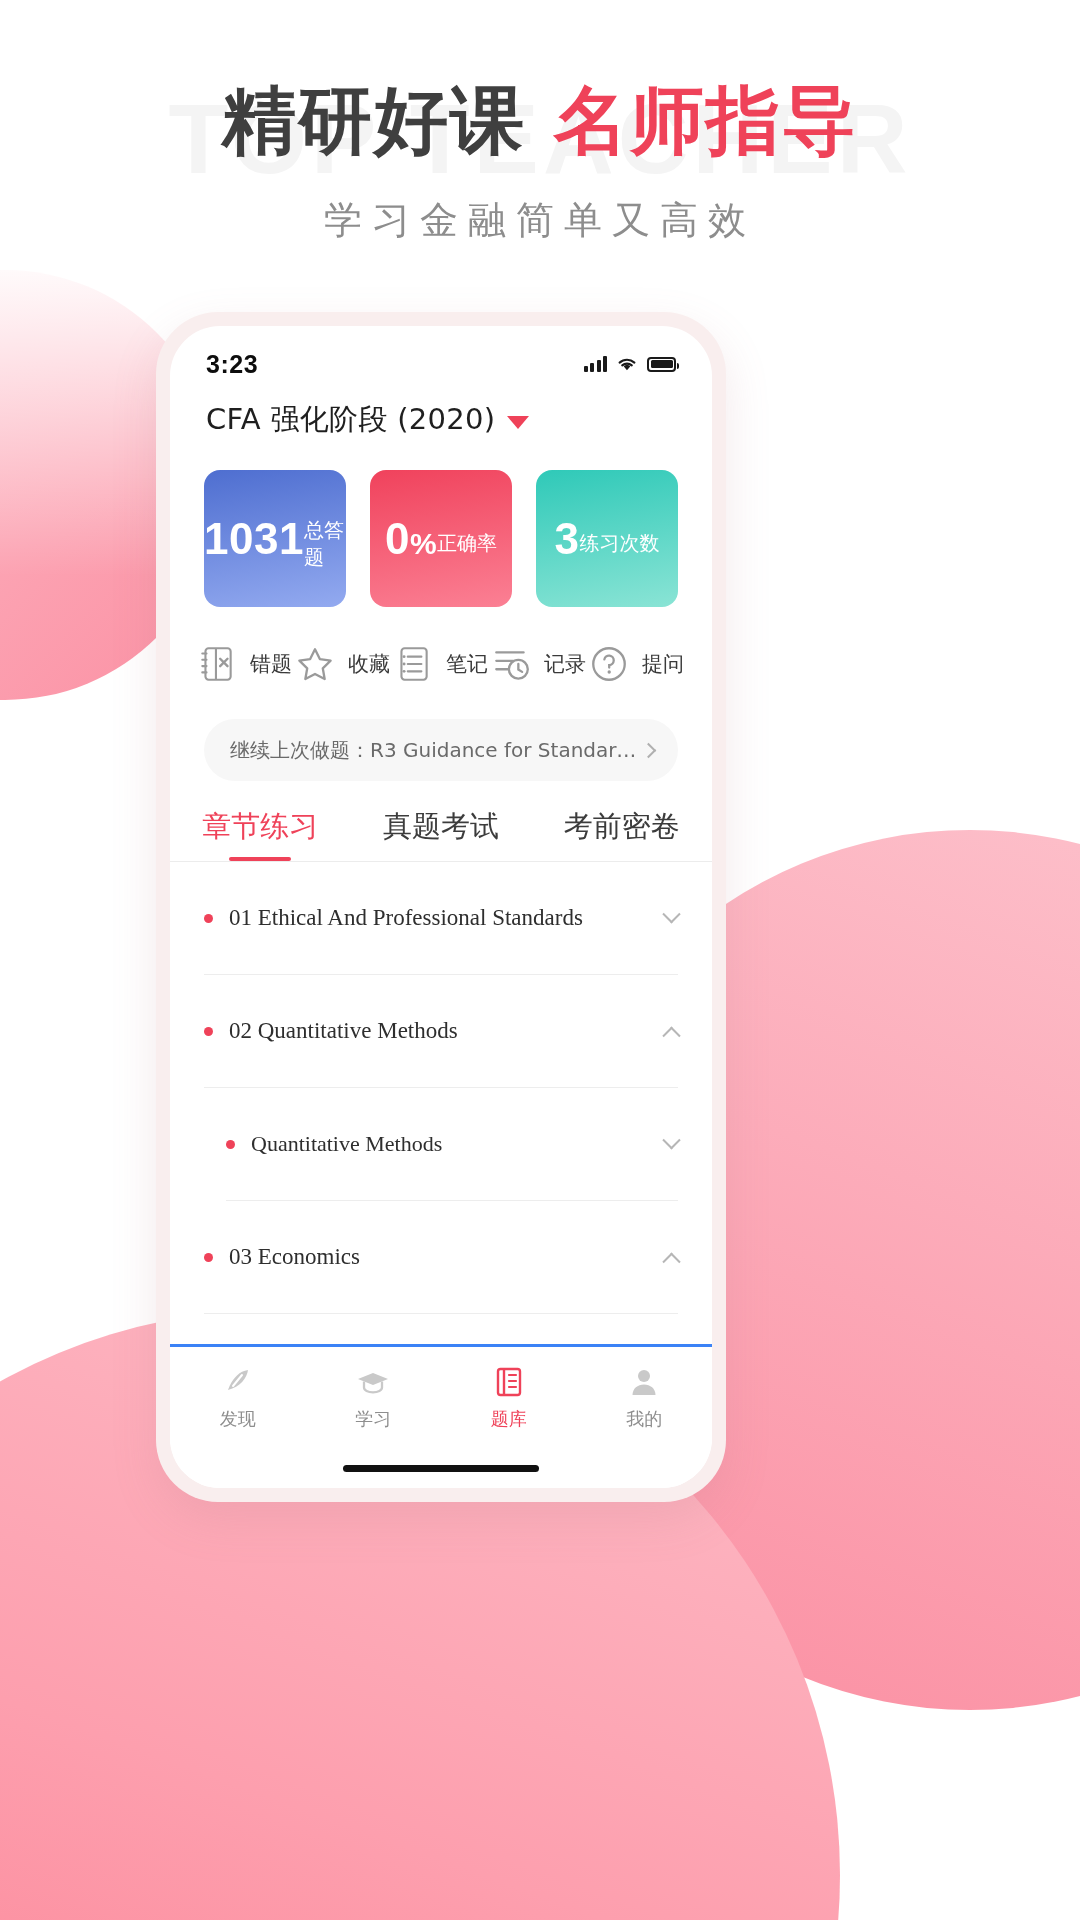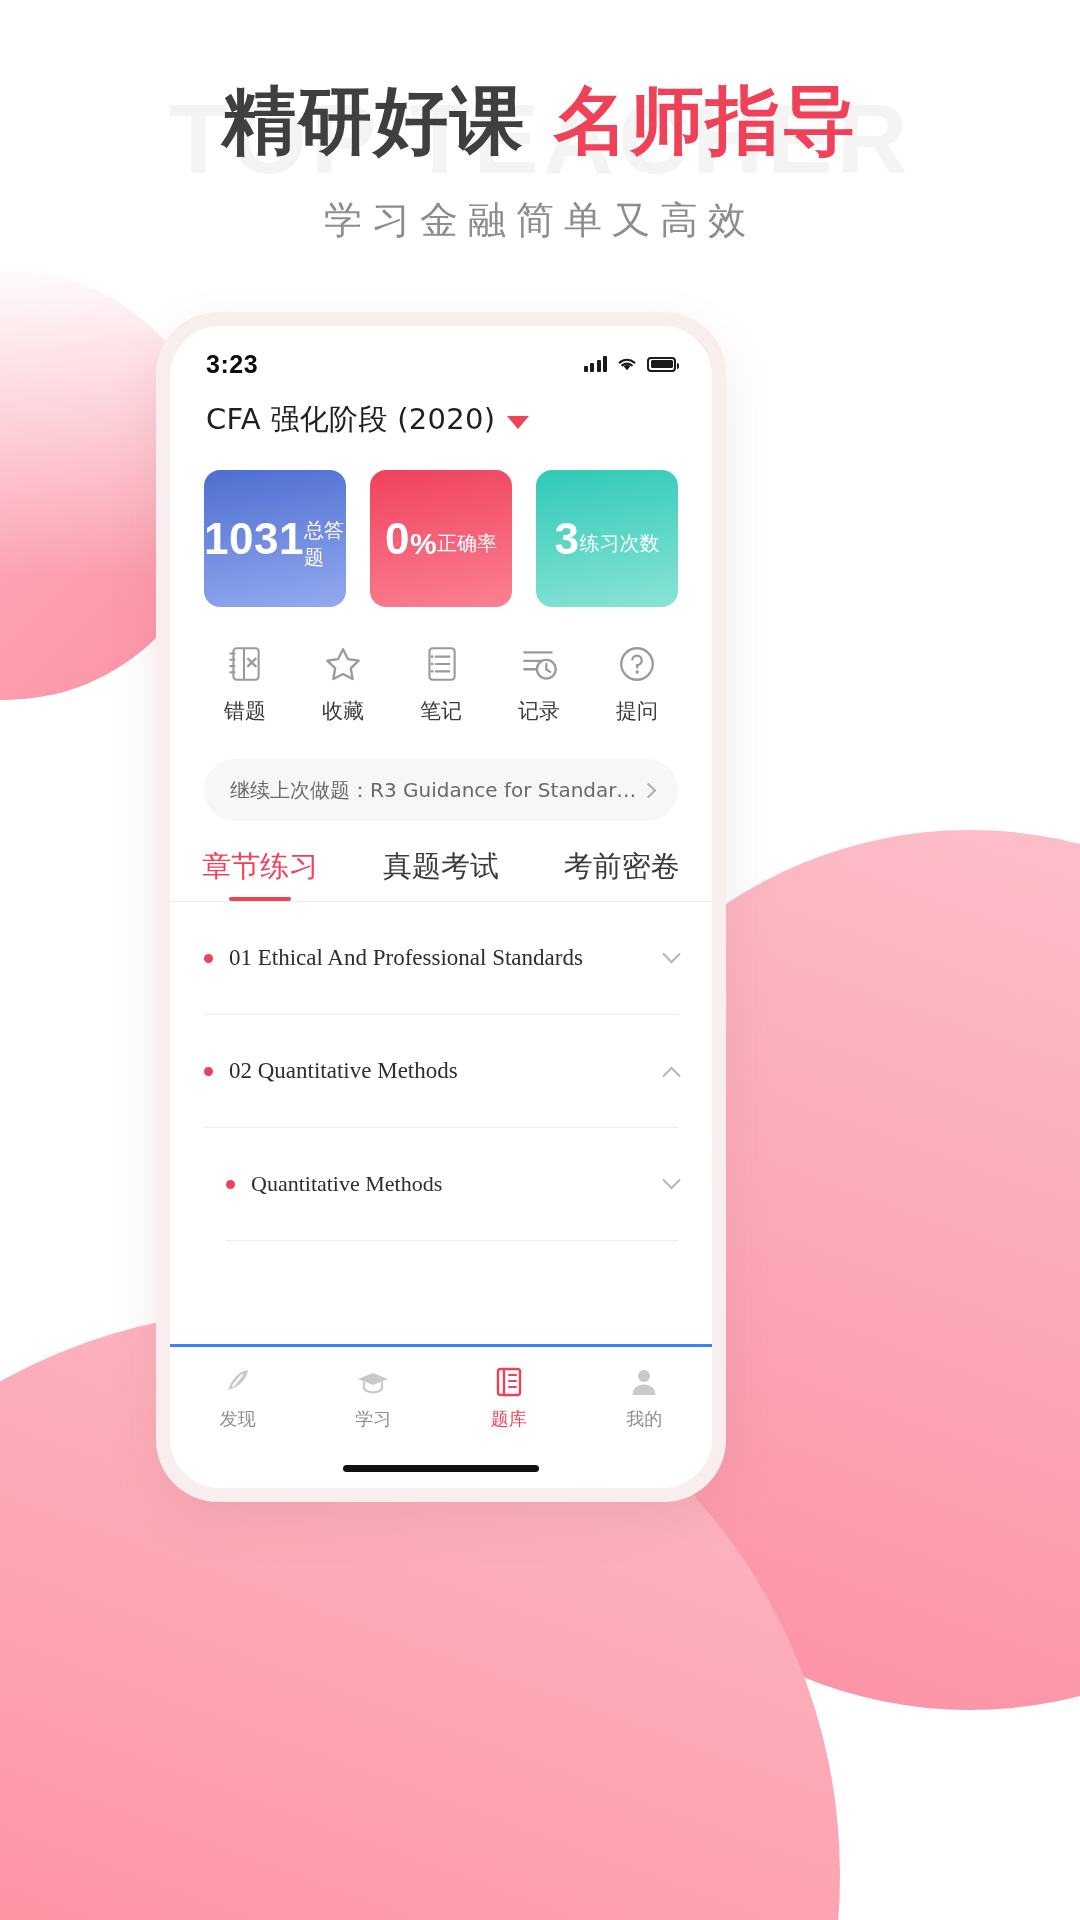--- a/index.html
+++ b/index.html
@@ -114,21 +114,21 @@
   }
   .stat .num { font-size:44px; font-weight:bold; line-height:1; letter-spacing:.5px; }
   .stat .num .pct { font-size:30px; font-weight:bold; }
   .stat .lbl { font-size:20px; margin-top:10px; font-family:"DejaVu Sans",sans-serif; }
   .stat.blue  { background:linear-gradient(170deg,#4e6ed0 0%,#93aaf0 100%); }
   .stat.red   { background:linear-gradient(170deg,#f0425c 0%,#fb8094 100%); }
   .stat.teal  { background:linear-gradient(170deg,#2fc9b8 0%,#8ae4d5 100%); }
 
   
   .iconrow { display:flex; padding:36px 26px 0 26px; }
-  .iconcell { flex:1; display:flex; flex-direction:column; align-items:center; gap:12px; }
+  .iconcell { flex:1; display:flex; flex-direction:row; align-items:center; gap:12px; }
   .iconcell .glyph { width:42px; height:42px; display:block; }
   .iconcell .cap { font-size:21px; color:#3a3a3a; font-family:"DejaVu Sans",sans-serif; }
 
   
   .continue {
     margin:34px 34px 0 34px; height:62px; background:#f7f7f7;
     border-radius:31px; display:flex; align-items:center;
     padding:0 24px 0 26px; gap:6px;
   }
   .continue .ctext {
@@ -307,20 +307,25 @@
       <span class="name">02 Quantitative Methods</span>
       <span class="chev up"></span>
     </div>
 
     <div class="chapter sub">
       <span class="dot"></span>
       <span class="name">Quantitative Methods</span>
       <span class="chev down"></span>
     </div>
 
+    <div class="chapter">
+      <span class="dot"></span>
+      <span class="name">03 Economics</span>
+      <span class="chev up"></span>
+    </div>
 
   </div>
 
   <div class="bottomnav">
 
     <div class="navcell">
       <svg class="nglyph" viewBox="0 0 36 36">
         <path d="M8 26 C12 14 20 7 28 6 C27 14 20 23 8 26 Z" fill="#c9c9c9"></path>
         <path d="M13 22 l9-11" stroke="#fff" stroke-width="2" stroke-linecap="round"></path>
       </svg>

